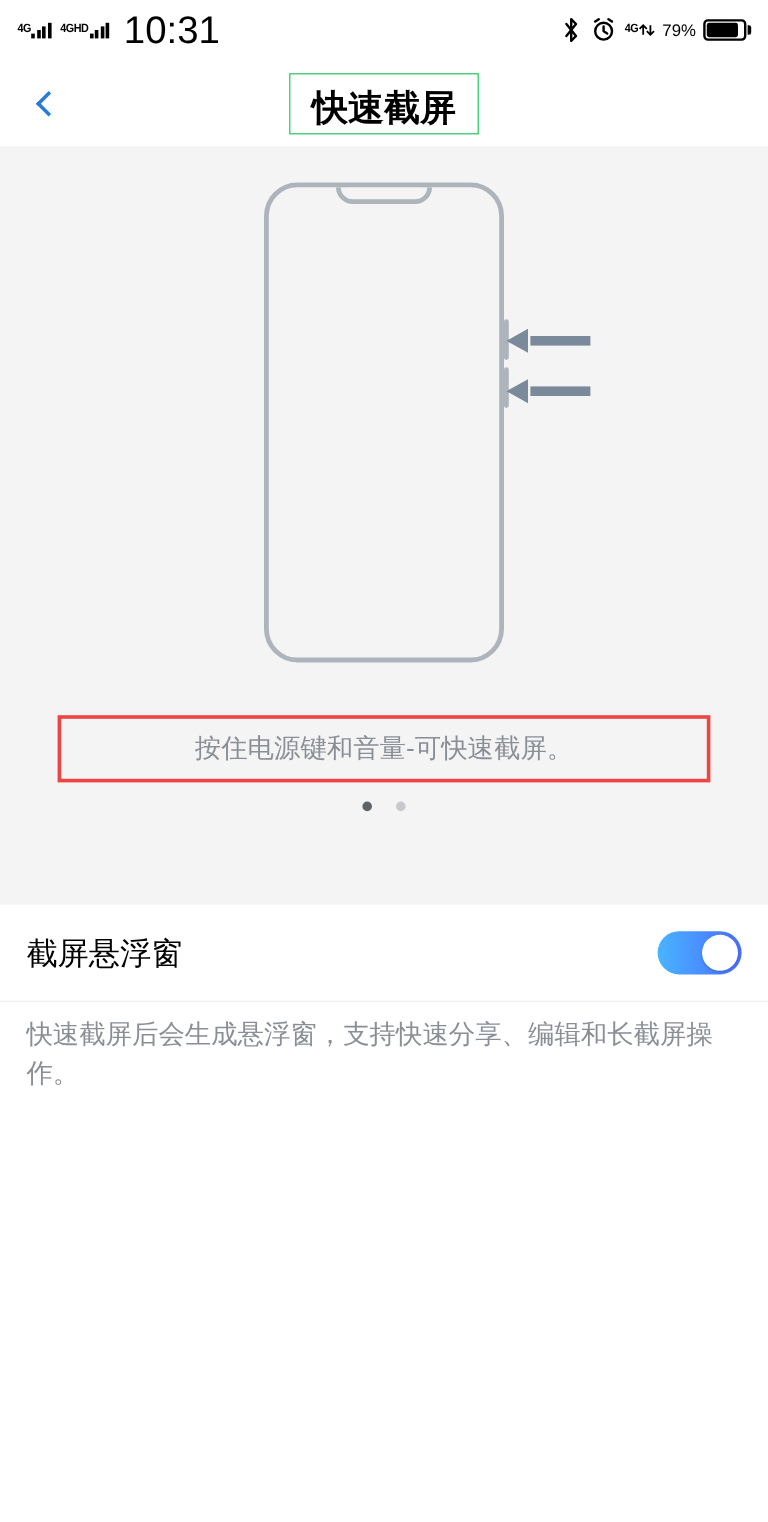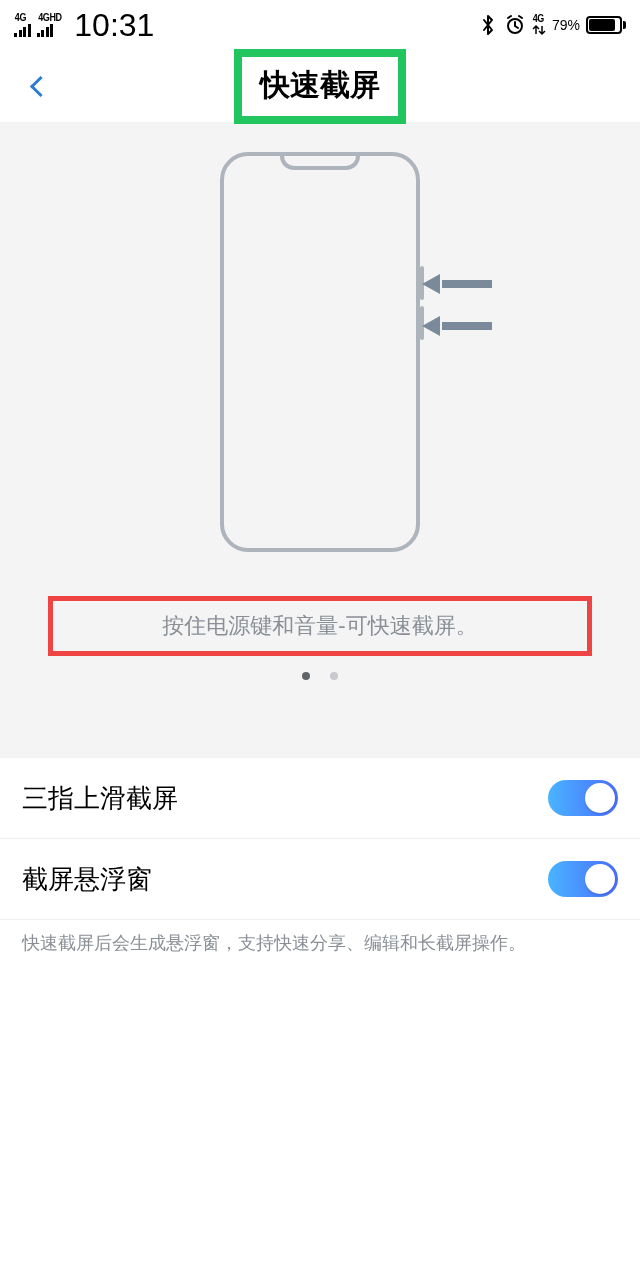--- a/index.html
+++ b/index.html
@@ -1,62 +1,62 @@
 <!DOCTYPE html>
 <html><head>
 <meta charset="utf-8">
 <style>
   * { box-sizing: border-box; margin: 0; padding: 0; }
   html, body { width: 640px; height: 1268px; font-family: -apple-system, "Helvetica Neue", Arial, sans-serif; background: #fff; color: #000; }
   .status-bar { height: 50px; display: flex; align-items: center; justify-content: space-between; padding: 0 14px; font-size: 20px; font-weight: 500; }
   .status-left { display: flex; align-items: center; gap: 6px; }
   .status-right { display: flex; align-items: center; gap: 6px; }
-  .sig-col { display:flex; flex-direction:column; line-height:1; }
+  .sig-col { display:flex; flex-direction:row; align-items:center; line-height:1; }
   .sig-label { font-size:10px; font-weight:700; transform:scaleX(.9); letter-spacing:-0.5px;}
   .bars { display:flex; align-items:flex-end; gap:1.5px; height:14px; }
   .bars span { width:3px; background:#000; display:block; }
   .bars span:nth-child(1){height:4px;}
   .bars span:nth-child(2){height:7px;}
   .bars span:nth-child(3){height:10px;}
   .bars span:nth-child(4){height:13px;}
   .time { font-size:32px; font-weight:400; margin-left:6px; }
   .battery { display:flex; align-items:center; }
   .battery-body { width:36px; height:18px; border:2px solid #000; border-radius:4px; position:relative; display:flex; align-items:center; }
   .battery-fill { background:#000; height:12px; width:26px; margin-left:1px; border-radius:2px; }
   .battery-tip { width:3px; height:8px; background:#000; border-radius:0 2px 2px 0; margin-left:1px;}
   .header { height:72px; position:relative; display:flex; align-items:center; justify-content:center; }
   .back-btn { position:absolute; left:20px; top:50%; transform:translateY(-50%); width:40px; height:40px; display:flex; align-items:center; justify-content:center; }
   .back-chevron { width:15px; height:15px; border-left:3px solid #2a7bd6; border-bottom:3px solid #2a7bd6; transform:rotate(45deg); }
-  .title-box { border:8px solid #22c55e; padding:8px 18px 10px; }
+  .title-box { border:1px solid #22c55e; padding:8px 18px 0; }
   .title-text { font-size:30px; font-weight:600; }
   .illus-area { background:#f4f4f4; padding:30px 0 18px; }
   .phone-wrap { display:flex; justify-content:center; position:relative; height:420px; }
   .phone-outline { width:200px; height:400px; border:4px solid #aeb4bb; border-radius:28px; position:relative; background:transparent; }
   .phone-notch { position:absolute; top:0; left:50%; transform:translateX(-50%); width:80px; height:14px; border:4px solid #aeb4bb; border-top:none; border-radius:0 0 14px 14px; }
   .side-btn { position:absolute; right:-8px; width:4px; background:#aeb4bb; border-radius:2px; }
   .side-btn.a { top:110px; height:34px; }
   .side-btn.b { top:150px; height:34px; }
   .arrow { position:absolute; width:60px; height:20px; }
   .arrow.a { top:118px; right:-76px; }
   .arrow.b { top:160px; right:-76px; }
   .arrow-line { position:absolute; right:0; top:6px; width:50px; height:8px; background:#7a8a9a; }
   .arrow-head { position:absolute; left:-10px; top:0; width:0; height:0; border-top:10px solid transparent; border-bottom:10px solid transparent; border-right:18px solid #7a8a9a; }
-  .hint-box { margin:24px 48px 0; border:5px solid #ef4444; padding:10px 12px; text-align:center; }
+  .hint-box { margin:24px 48px 0; border:3px solid #ef4444; padding:10px 12px; text-align:center; }
   .hint-text { font-size:22px; color:#8a8f96; }
   .dots { display:flex; justify-content:center; gap:20px; margin-top:16px; }
   .dot { width:8px; height:8px; border-radius:50%; background:#c7c9cc; }
   .dot.active { background:#5f6368; }
   .spacer { height:60px; background:#f4f4f4; }
   .settings { background:#fff; }
   .row { display:flex; align-items:center; justify-content:space-between; padding:22px 22px; border-bottom:1px solid #eee; }
   .row:last-of-type { border-bottom:none; }
   .row-label { font-size:26px; }
   .toggle { width:70px; height:36px; border-radius:18px; background:linear-gradient(90deg,#49b4ff,#4a6cff); position:relative; }
   .knob { position:absolute; right:3px; top:3px; width:30px; height:30px; border-radius:50%; background:#fff; box-shadow:0 1px 2px rgba(0,0,0,.2); }
-  .desc { padding:10px 22px 30px; font-size:18px; color:#8a8f96; line-height:1.5; }
+  .desc { padding:10px 22px 30px; font-size:22px; color:#8a8f96; line-height:1.5; }
 </style>
 </head>
 <body>
 
 <div class="status-bar">
   <div class="status-left">
     <div class="sig-col">
       <span class="sig-label">4G</span>
       <div class="bars">
           <span></span>
@@ -133,25 +133,19 @@
   <div class="dots">
     <div class="dot active"></div>
     <div class="dot"></div>
   </div>
 </div>
 
 <div class="spacer"></div>
 
 <div class="settings">
   <div class="row">
-    <span class="row-label">三指上滑截屏</span>
-    <div class="toggle">
-        <div class="knob"></div>
-      </div>
-  </div>
-  <div class="row">
     <span class="row-label">截屏悬浮窗</span>
     <div class="toggle">
         <div class="knob"></div>
       </div>
   </div>
   <div class="desc">快速截屏后会生成悬浮窗，支持快速分享、编辑和长截屏操作。</div>
 </div>
 
 </body></html>

